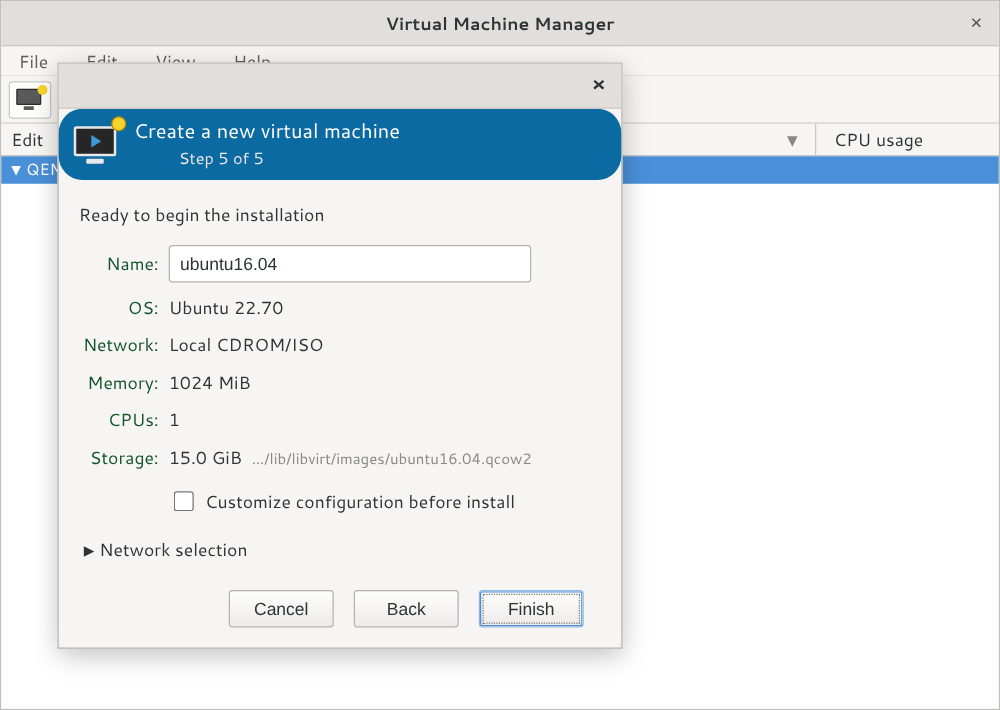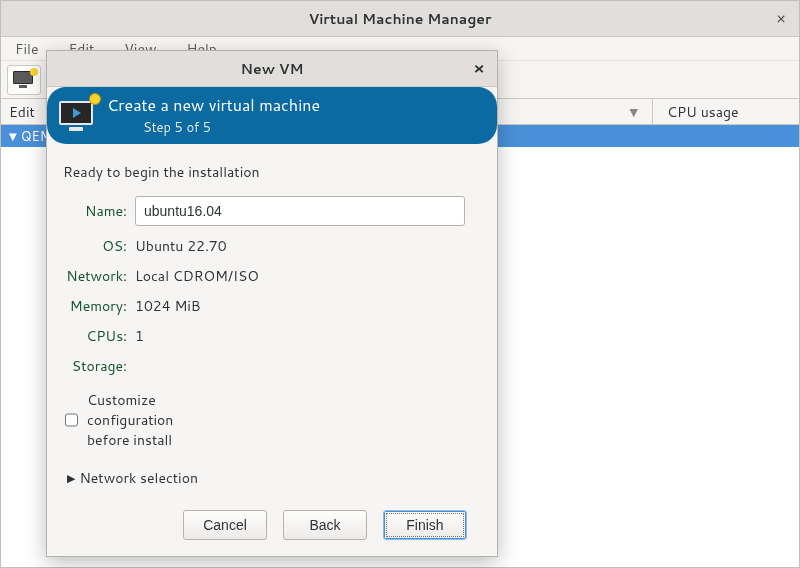--- a/index.html
+++ b/index.html
@@ -41,21 +41,21 @@
   .banner-icon .scr { width:34px; height:24px; background:#262626; border:2px solid #e8e8e8; border-radius:2px; position:absolute; left:2px; top:4px; display:flex; align-items:center; justify-content:center;}
   .banner-icon .base { width:14px; height:4px; background:#e8e8e8; position:absolute; left:12px; top:30px; border-radius:1px;}
   .banner-icon .play { width:0; height:0; border-left:8px solid #3a9bd8; border-top:5px solid transparent; border-bottom:5px solid transparent; margin-left:2px;}
   .banner-icon .star { position:absolute; right:-4px; top:-4px; width:12px; height:12px; background:#f6d32d; border-radius:50%; border:1px solid #c08f00;}
 
   .dlg-body { padding:14px 14px 10px 14px; }
   .ready { margin:4px 0 14px 2px; color:#2e3436; }
 
   .form-grid { display:grid; grid-template-columns:66px 1fr; column-gap:8px; row-gap:10px; align-items:center; }
   .form-grid .lbl { text-align:right; color:#14532d; }
-  .form-grid input[type=text] { width:330px; height:30px; border:1px solid #b6b3ac; border-radius:3px; padding:0 8px; background:#fff; font-size:14px; color:#2e3436; outline:none;}
+  .form-grid input[type=text] { width:290px; height:30px; border:1px solid #b6b3ac; border-radius:3px; padding:0 8px; background:#fff; font-size:14px; color:#2e3436; outline:none;}
   .form-grid .val { color:#2e3436;}
   .storage-line .path { color:#888; font-size:12px; margin-left:4px;}
   .cust-row { display:flex; align-items:center; gap:6px; margin-top:4px;}
   .cust-row input[type=checkbox]{ width:16px; height:16px;}
 
   .net-sel { margin:18px 0 0 6px; display:flex; align-items:center; gap:4px; }
   .net-sel .tri { font-size:11px;}
 
   .dlg-buttons { display:flex; justify-content:flex-end; gap:16px; padding:12px 30px 16px 0; }
   .dlg-buttons button { width:84px; height:30px; border:1px solid #b6b3ac; border-radius:3px; background:linear-gradient(#fdfdfc,#edebe9); font-size:14px; color:#2e3436;}
@@ -120,21 +120,20 @@
   <div class="vm-list">
     <div class="row">
       <span class="caret">▼</span>
       <span>QEMU</span>
     </div>
   </div>
 </div>
 
 <div class="modal">
   <div class="dlg-titlebar">
-    <span class="title">New VM</span>
     <span class="close">×</span>
   </div>
 
   <div class="banner">
     <div class="banner-icon">
       <div class="scr">
           <div class="play"></div>
         </div>
       <div class="base"></div>
       <div class="star"></div>
@@ -158,20 +157,24 @@
       <div class="lbl">Network:</div>
       <div class="val">Local CDROM/ISO</div>
 
       <div class="lbl">Memory:</div>
       <div class="val">1024 MiB</div>
 
       <div class="lbl">CPUs:</div>
       <div class="val">1</div>
 
       <div class="lbl">Storage:</div>
+      <div class="val storage-line">
+        <span>15.0 GiB</span>
+        <span class="path">.../lib/libvirt/images/ubuntu16.04.qcow2</span>
+      </div>
 
       <div></div>
       <div class="cust-row">
         <input type="checkbox" style="">
         <span>Customize configuration before install</span>
       </div>
     </div>
 
     <div class="net-sel">
       <span class="tri">▶</span>

